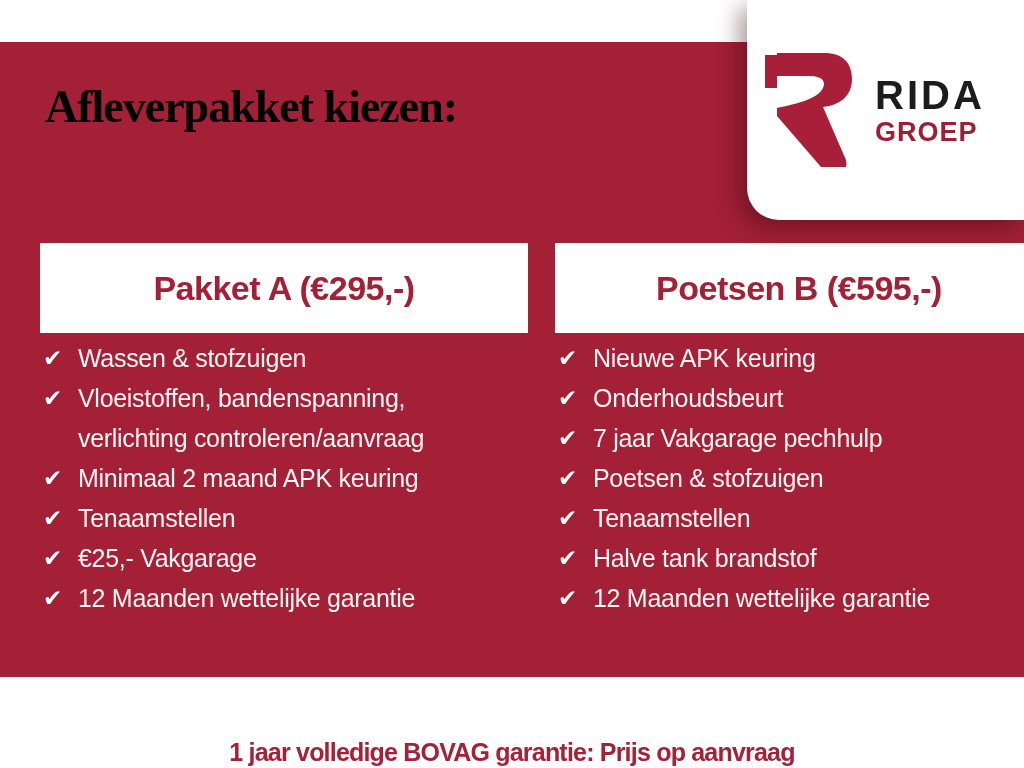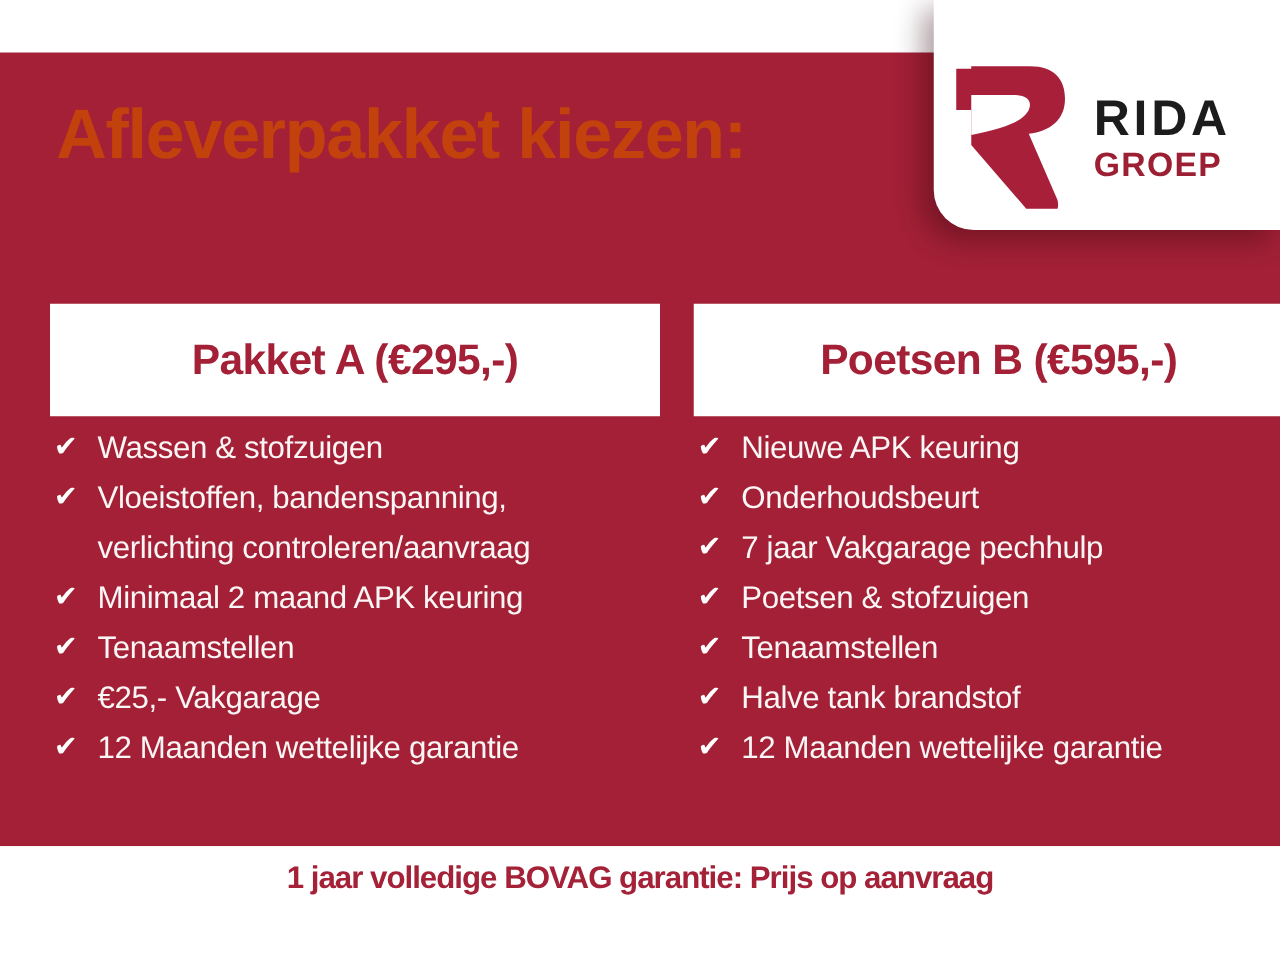--- a/index.html
+++ b/index.html
@@ -16,25 +16,25 @@
   .canvas{
     position:relative;width:1024px;height:768px;background:#ffffff;
     overflow:hidden;font-family:"Liberation Sans",sans-serif;
   }
   .red-panel{
     position:absolute;left:0;top:42px;width:1024px;height:635px;
     background:var(--background-red,#A32036);z-index:1;
   }
   .page-title{
     position:absolute;left:45px;top:76px;z-index:2;
-    font-size:56px;line-height:62px;font-weight:800;letter-spacing:-1px;
-    color:#c2410c;white-space:nowrap;
+    font-size:46px;line-height:62px;font-weight:800;letter-spacing:-1px;
+    color:#000000;white-space:nowrap;font-family:Liberation Serif, serif;
   }
   .logo-panel{
-    position:absolute;left:747px;top:0;width:277px;height:184px;
+    position:absolute;left:747px;top:0;width:277px;height:220px;
     background:#ffffff;border-bottom-left-radius:32px;z-index:3;
     box-shadow:-8px 8px 22px rgba(45,4,12,0.40);
   }
   .logo-mark{position:absolute;left:15px;top:50px;width:90px;height:118px;}
   .logo-text{position:absolute;left:128px;top:74px;}
   .logo-name{
     font-size:40px;line-height:42px;font-weight:700;letter-spacing:3px;
     color:var(--rida-black,#1C1C1C);
   }
   .logo-subname{
@@ -57,21 +57,21 @@
   .check-icon{
     width:35px;flex:0 0 35px;font-family:"DejaVu Sans",sans-serif;
     font-size:23px;line-height:40px;font-weight:700;color:#ffffff;
   }
   .item-label{
     flex:1;font-size:25px;line-height:40px;letter-spacing:-0.3px;
     color:var(--list-white,#FAF6F6);white-space:pre-line;
   }
   .footer-bar{
     position:absolute;left:0;top:677px;width:1024px;height:91px;
-    background:#ffffff;z-index:2;display:flex;justify-content:center;
+    background:#ffffff;z-index:2;display:flex;justify-content:center;align-items:flex-end;
   }
   .footer-text{
     margin-top:9px;font-size:25px;line-height:32px;font-weight:700;
     letter-spacing:-0.8px;color:var(--footer-red,#A42137);white-space:nowrap;
   }
 </style>
 </head>
 <body>
 
 <div class="canvas">

